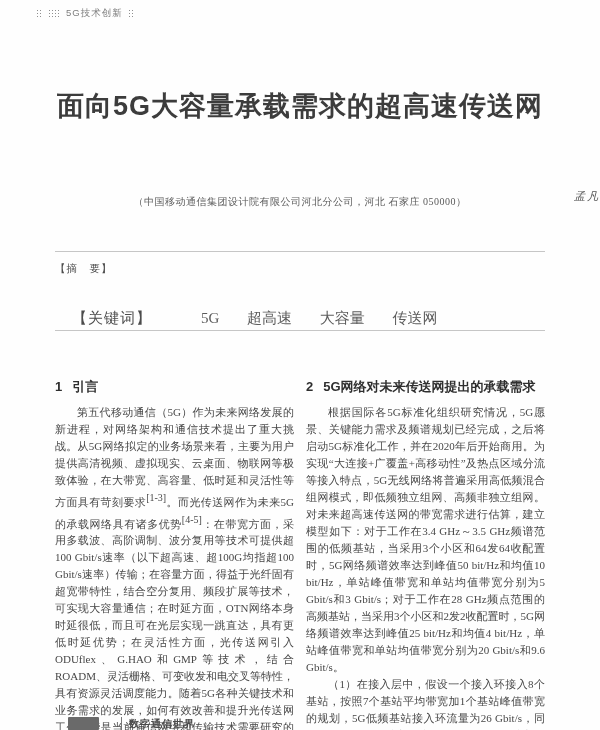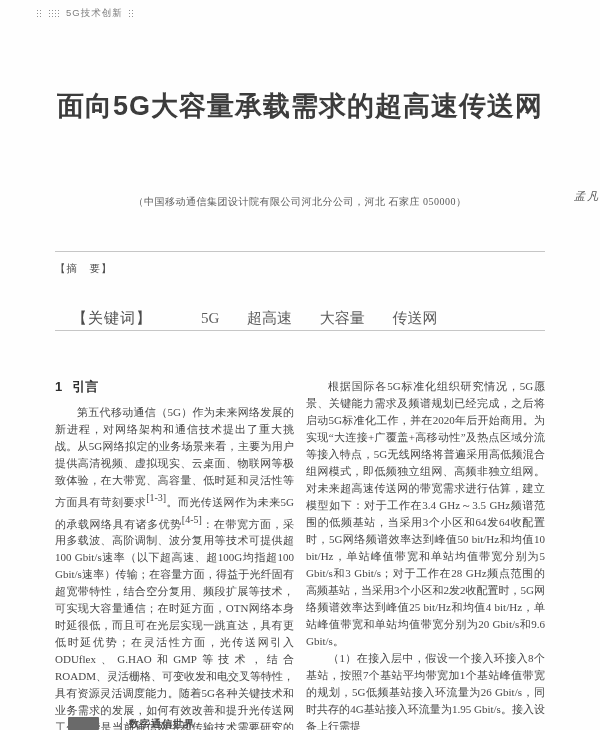--- a/index.html
+++ b/index.html
@@ -142,20 +142,23 @@
   <div class="columns">
 
     <div class="col">
       <div class="section-heading">
         <span class="num">1</span><span>引言</span>
       </div>
       <p class="body-para"><span>第五代移动通信（5G）作为未来网络发展的新进程，对网络架构和通信技术提出了重大挑战。从5G网络拟定的业务场景来看，主要为用户提供高清视频、虚拟现实、云桌面、物联网等极致体验，在大带宽、高容量、低时延和灵活性等方面具有苛刻要求</span><sup>[1-3]</sup><span>。而光传送网作为未来5G的承载网络具有诸多优势</span><sup>[4-5]</sup><span>：在带宽方面，采用多载波、高阶调制、波分复用等技术可提供超100 Gbit/s速率（以下超高速、超100G均指超100 Gbit/s速率）传输；在容量方面，得益于光纤固有超宽带特性，结合空分复用、频段扩展等技术，可实现大容量通信；在时延方面，OTN网络本身时延很低，而且可在光层实现一跳直达，具有更低时延优势；在灵活性方面，光传送网引入ODUflex、G.HAO和GMP等技术，结合ROADM、灵活栅格、可变收发和电交叉等特性，具有资源灵活调度能力。随着5G各种关键技术和业务需求的发展，如何有效改善和提升光传送网工作效能是当前通信网络和传输技术需要研究的重点。</span></p>
     </div>
 
     <div class="col">
+      <div class="section-heading">
+        <span class="num">2</span><span>5G网络对未来传送网提出的承载需求</span>
+      </div>
       <p class="body-para">根据国际各5G标准化组织研究情况，5G愿景、关键能力需求及频谱规划已经完成，之后将启动5G标准化工作，并在2020年后开始商用。为实现“大连接+广覆盖+高移动性”及热点区域分流等接入特点，5G无线网络将普遍采用高低频混合组网模式，即低频独立组网、高频非独立组网。对未来超高速传送网的带宽需求进行估算，建立模型如下：对于工作在3.4 GHz～3.5 GHz频谱范围的低频基站，当采用3个小区和64发64收配置时，5G网络频谱效率达到峰值50 bit/Hz和均值10 bit/Hz，单站峰值带宽和单站均值带宽分别为5 Gbit/s和3 Gbit/s；对于工作在28 GHz频点范围的高频基站，当采用3个小区和2发2收配置时，5G网络频谱效率达到峰值25 bit/Hz和均值4 bit/Hz，单站峰值带宽和单站均值带宽分别为20 Gbit/s和9.6 Gbit/s。</p>
       <p class="body-para">（1）在接入层中，假设一个接入环接入8个基站，按照7个基站平均带宽加1个基站峰值带宽的规划，5G低频基站接入环流量为26 Gbit/s，同时共存的4G基站接入环流量为1.95 Gbit/s。接入设备上行需提</p>
     </div>
 
   </div>
 
   <div class="page-footer">
     <span class="footer-badge"></span>
     <span class="footer-journal">数字通信世界</span>
   </div>

